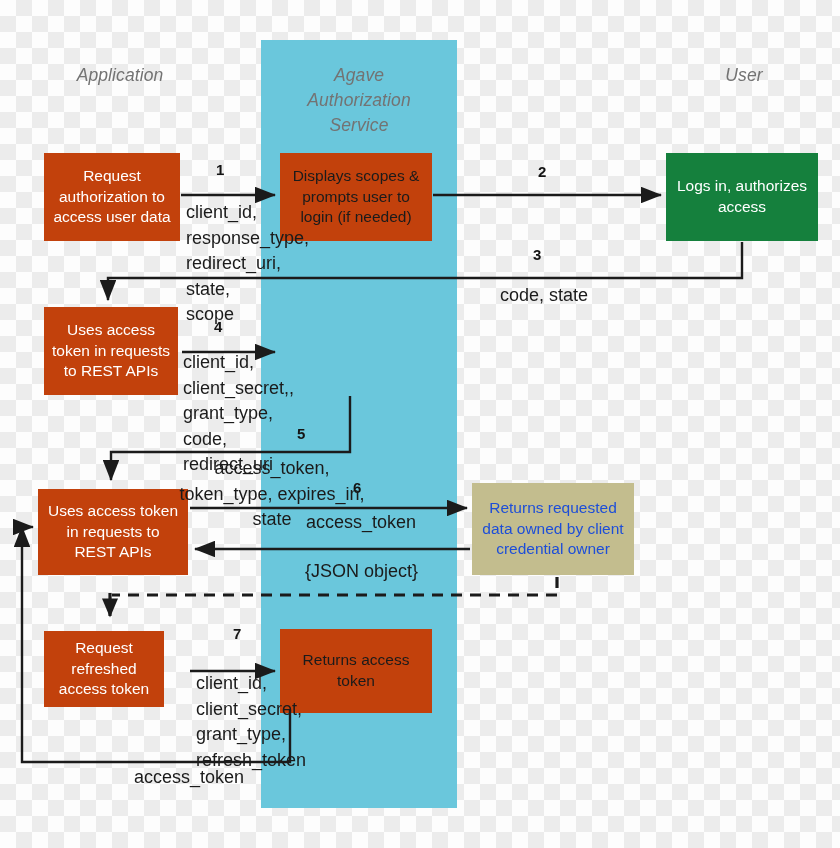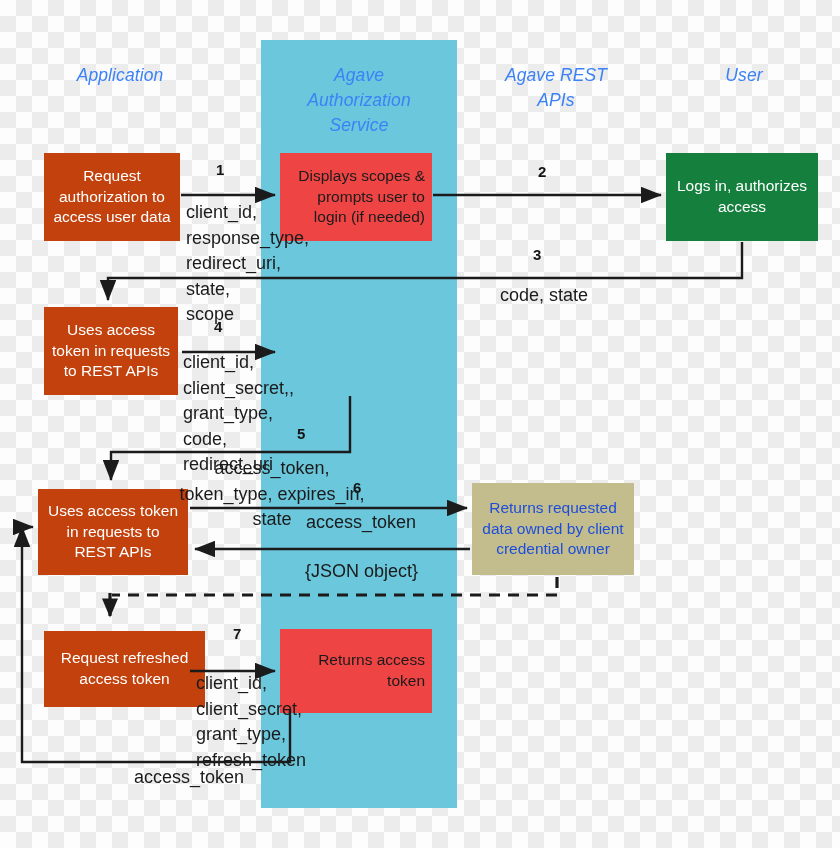--- a/index.html
+++ b/index.html
@@ -17,55 +17,55 @@
   .swimlane-band{
     position:absolute;
     left:261px;top:40px;width:196px;height:768px;
     background:#6ac7dc;
   }
 
   .lane-title{
     position:absolute;
     font-style:italic;
     font-size:17.5px;
-    color:#3b82f6;
+    color:#737373;
     text-align:center;
     line-height:1.42;
     letter-spacing:.1px;
   }
   #lane-application{left:38px;top:63px;width:164px;}
   #lane-auth-service{left:266px;top:63px;width:186px;}
   #lane-rest-apis{left:470px;top:63px;width:172px;}
   #lane-user{left:672px;top:63px;width:144px;}
 
   .node{
     position:absolute;
     display:flex;align-items:center;justify-content:center;
     text-align:center;
     font-size:15.5px;
     line-height:1.33;
     box-sizing:border-box;
     padding:4px 7px;
   }
   .node.teal{background:#c2410c;color:#ffffff;}
-  .node.white{background:#ef4444;color:#1b1b1b;text-align:right;}
+  .node.white{background:#c2410c;color:#1b1b1b;}
   .node.orange{background:#15803d;color:#ffffff;}
   .node.khaki{background:#c3bd8e;color:#1d4ed8;}
 
   #node-request-authorization{left:44px;top:153px;width:136px;height:88px;}
   #node-displays-scopes{left:280px;top:153px;width:152px;height:88px;}
   #node-logs-in{left:666px;top:153px;width:152px;height:88px;}
 
   #node-uses-access-token-1{left:44px;top:307px;width:134px;height:88px;}
   #node-returns-access-refresh{left:280px;top:309px;width:152px;height:86px;}
 
   #node-uses-access-token-2{left:38px;top:489px;width:150px;height:86px;}
   #node-returns-requested-data{left:472px;top:483px;width:162px;height:92px;}
 
-  #node-request-refreshed{left:44px;top:631px;width:161px;height:76px;}
+  #node-request-refreshed{left:44px;top:631px;width:120px;height:76px;}
   #node-returns-access-token{left:280px;top:629px;width:152px;height:84px;}
 
   .step-num{
     position:absolute;
     font-size:15px;
     font-weight:bold;
     color:#141414;
   }
   #step-1{left:216px;top:161px;}
   #step-2{left:538px;top:163px;}
@@ -104,24 +104,20 @@
   <div class="swimlane-band"></div>
 
   <div class="lane-title" id="lane-application">Application</div>
 
   <div class="lane-title" id="lane-auth-service">
     <div>Agave</div>
     <div>Authorization</div>
     <div>Service</div>
   </div>
 
-  <div class="lane-title" id="lane-rest-apis">
-    <div>Agave REST</div>
-    <div>APIs</div>
-  </div>
 
   <div class="lane-title" id="lane-user">User</div>
 
   <div class="node teal" id="node-request-authorization">Request authorization to access user data</div>
   <div class="node white" id="node-displays-scopes">Displays scopes &amp; prompts user to login (if needed)</div>
   <div class="node orange" id="node-logs-in">Logs in, authorizes access</div>
   <div class="node teal" id="node-uses-access-token-1">Uses access token in requests to REST APIs</div>
   <div class="node teal" id="node-uses-access-token-2">Uses access token in requests to REST APIs</div>
   <div class="node khaki" id="node-returns-requested-data">Returns requested data owned by client credential owner</div>
   <div class="node teal" id="node-request-refreshed">Request refreshed access token</div>

